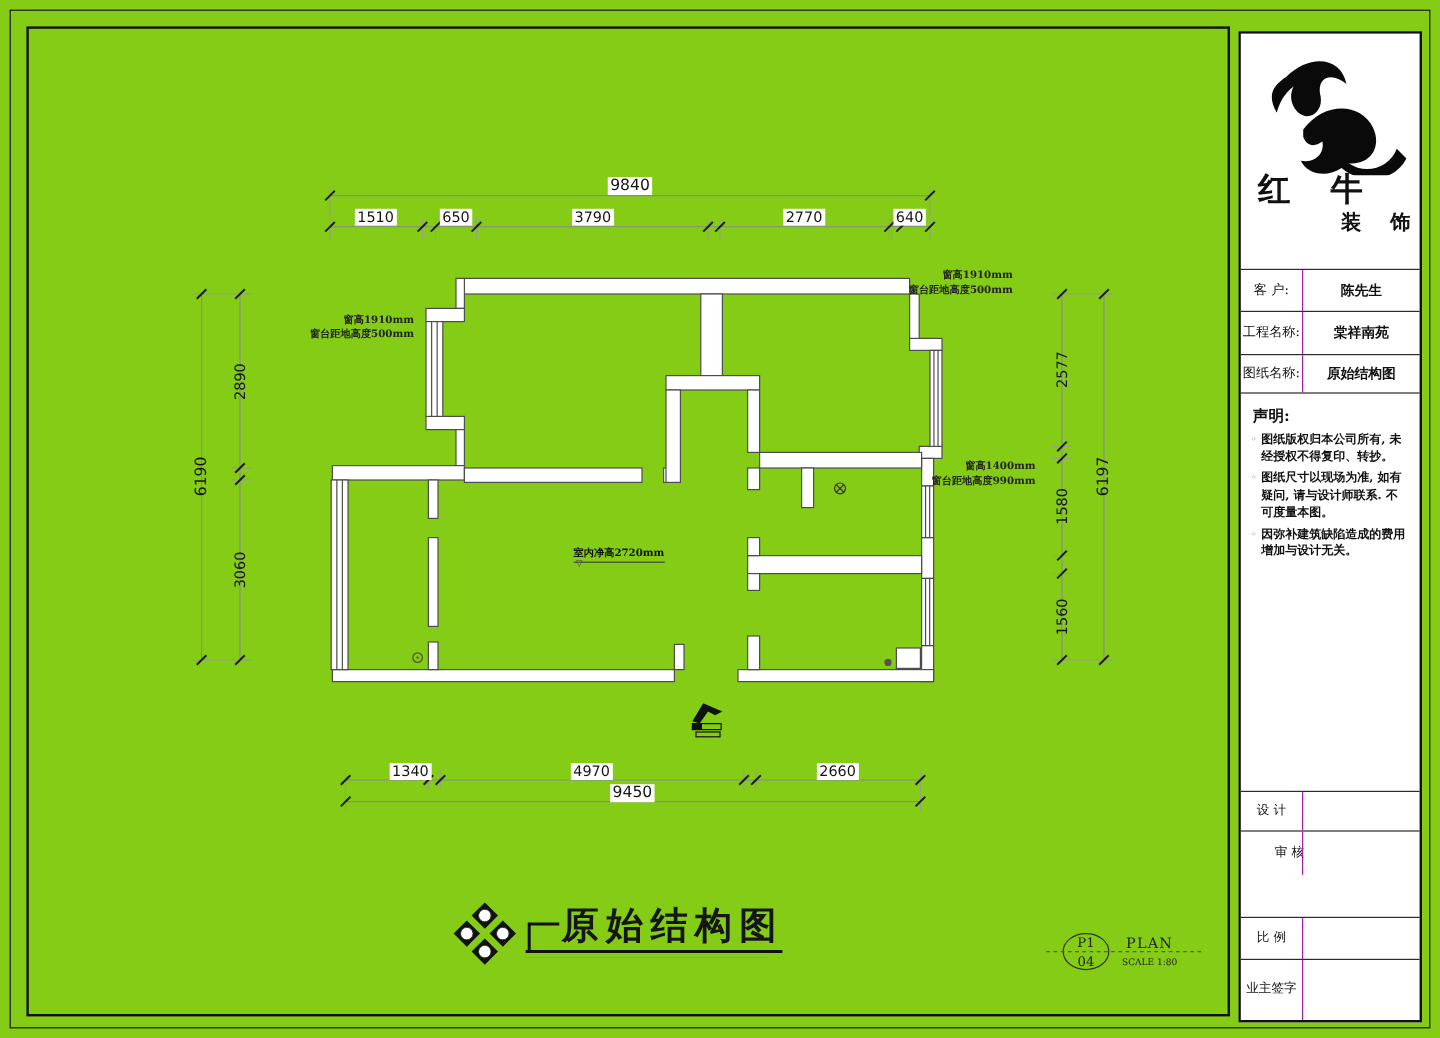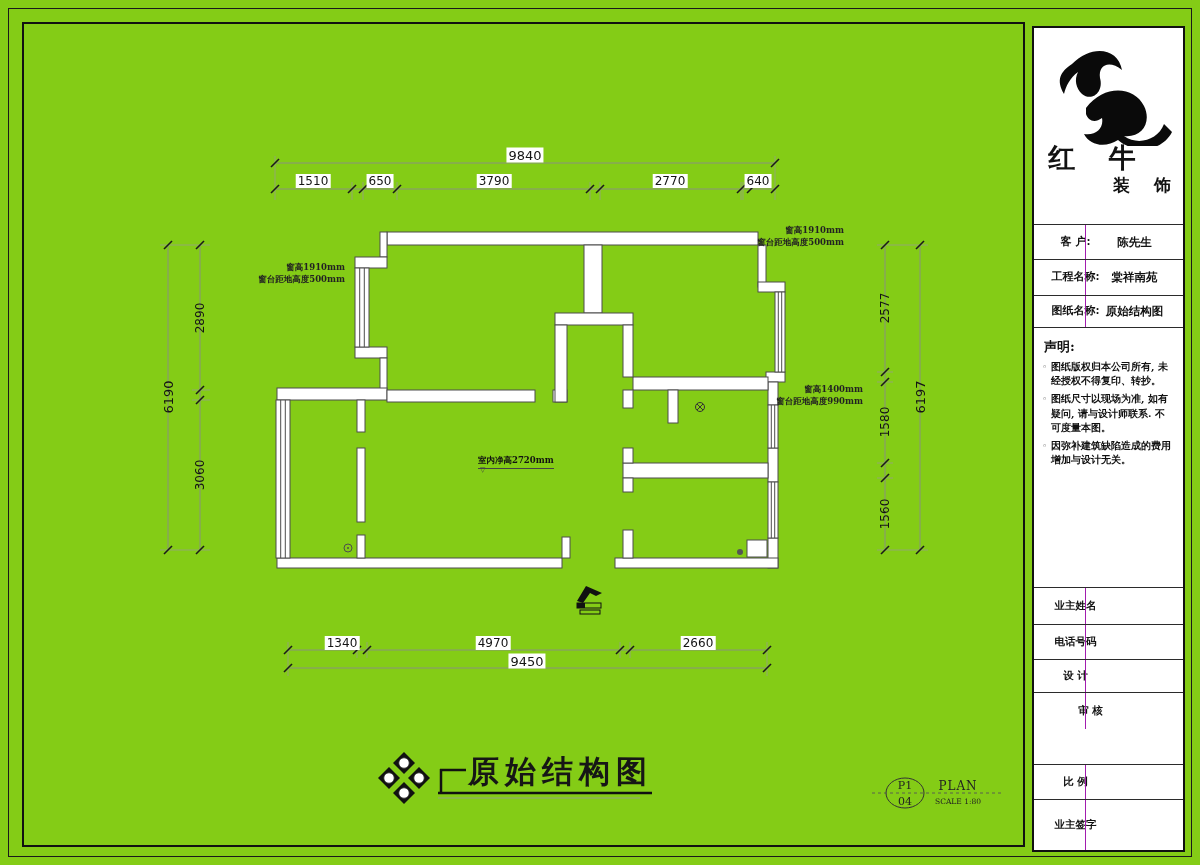--- a/index.html
+++ b/index.html
@@ -3,27 +3,27 @@
 <meta charset="utf-8">
 <style>
   html,body{margin:0;padding:0;background:#e8e8e8;}
   .canvas{position:relative;width:1200px;height:865px;background:#84cc16;overflow:hidden;
           font-family:"DejaVu Sans", sans-serif;color:#111;}
   .abs{position:absolute;}
   .page-border{left:8px;top:8px;width:1182px;height:847px;border:1.5px solid #1a1a1a;}
   .draw-frame{left:22px;top:22px;width:999px;height:821px;border:2.5px solid #111;}
   .tb{left:1032px;top:26px;width:149px;height:822px;border:2.5px solid #111;background:#fff;}
   .tb-row{position:absolute;left:0;width:100%;border-top:1px solid #2b2b2b;box-sizing:border-box;}
-  .tb-label{position:absolute;left:16px;top:0;bottom:0;width:51px;display:flex;align-items:center;justify-content:center;
-            font-family:"DejaVu Serif", serif;font-weight:700;font-size:11px;text-align:left;line-height:1.1;}
+  .tb-label{position:absolute;left:0;top:0;bottom:0;width:51px;display:flex;align-items:center;justify-content:center;
+            font-family:"DejaVu Serif", serif;font-weight:400;font-size:11px;text-align:left;line-height:1.1;}
   .tb-value{position:absolute;left:51px;right:0;top:0;bottom:0;display:flex;align-items:center;justify-content:center;
             border-left:1px solid #a21caf;font-family:"DejaVu Serif", serif;font-size:11.5px;font-weight:600;}
   .brand-cn1{position:absolute;left:14px;top:112px;width:100px;text-align:center;
              font-family:"DejaVu Serif", serif;font-size:27px;font-weight:700;letter-spacing:12px;}
-  .brand-cn2{position:absolute;left:60px;top:146px;width:86px;text-align:right;
+  .brand-cn2{position:absolute;left:74px;top:146px;width:86px;text-align:center;
              font-family:"DejaVu Serif", serif;font-size:17px;font-weight:700;letter-spacing:9px;}
   .stmt{position:absolute;left:0;top:299px;width:100%;height:158px;border-top:1px solid #2b2b2b;box-sizing:border-box;
         font-family:"DejaVu Serif", serif;}
   .stmt-title{margin:10px 0 4px 10px;font-size:13px;font-weight:700;}
   .stmt ul{margin:2px 0 0 8px;padding:0;list-style:none;width:132px;}
   .stmt li{font-size:10px;font-weight:600;line-height:1.42;margin-bottom:4px;padding-left:9px;position:relative;}
   .stmt li::before{content:"◦";position:absolute;left:0;top:1px;font-size:9px;color:#333;}
   .content-sec{position:absolute;left:0;top:457px;width:100%;height:102px;border-top:1px solid #2b2b2b;box-sizing:border-box;}
   .content-label{margin:12px 0 0 10px;font-family:"DejaVu Serif", serif;font-size:15px;font-weight:700;letter-spacing:3px;}
   .hlab{position:absolute;transform:translate(-50%,-50%);font-size:12px;color:#141414;background:#fff;padding:0 2px;white-space:nowrap;}
@@ -287,28 +287,20 @@
     <div class="stmt">
       <div class="stmt-title">声明:</div>
       <ul>
         <li>图纸版权归本公司所有, 未经授权不得复印、转抄。</li>
         <li>图纸尺寸以现场为准, 如有疑问, 请与设计师联系. 不可度量本图。</li>
         <li>因弥补建筑缺陷造成的费用增加与设计无关。</li>
       </ul>
     </div>
 
 
-    <div class="tb-row" style="top:559px;height:37px;">
-      <div class="tb-label" style="font-size:10.5px;">业主姓名</div>
-      <div class="tb-value"></div>
-    </div>
-    <div class="tb-row" style="top:596px;height:35px;">
-      <div class="tb-label" style="font-size:10.5px;">电话号码</div>
-      <div class="tb-value"></div>
-    </div>
     <div class="tb-row" style="top:631px;height:33px;">
       <div class="tb-label" style="font-size:10.5px;">设 计</div>
       <div class="tb-value"></div>
     </div>
     <div class="tb-row" style="top:664px;height:37px;">
       <div class="tb-label" style="font-size:10.5px;padding-left:15px;">审 核</div>
       <div class="tb-value"></div>
     </div>
     <div class="tb-row" style="top:736px;height:35px;">
       <div class="tb-label" style="font-size:10.5px;">比 例</div>

